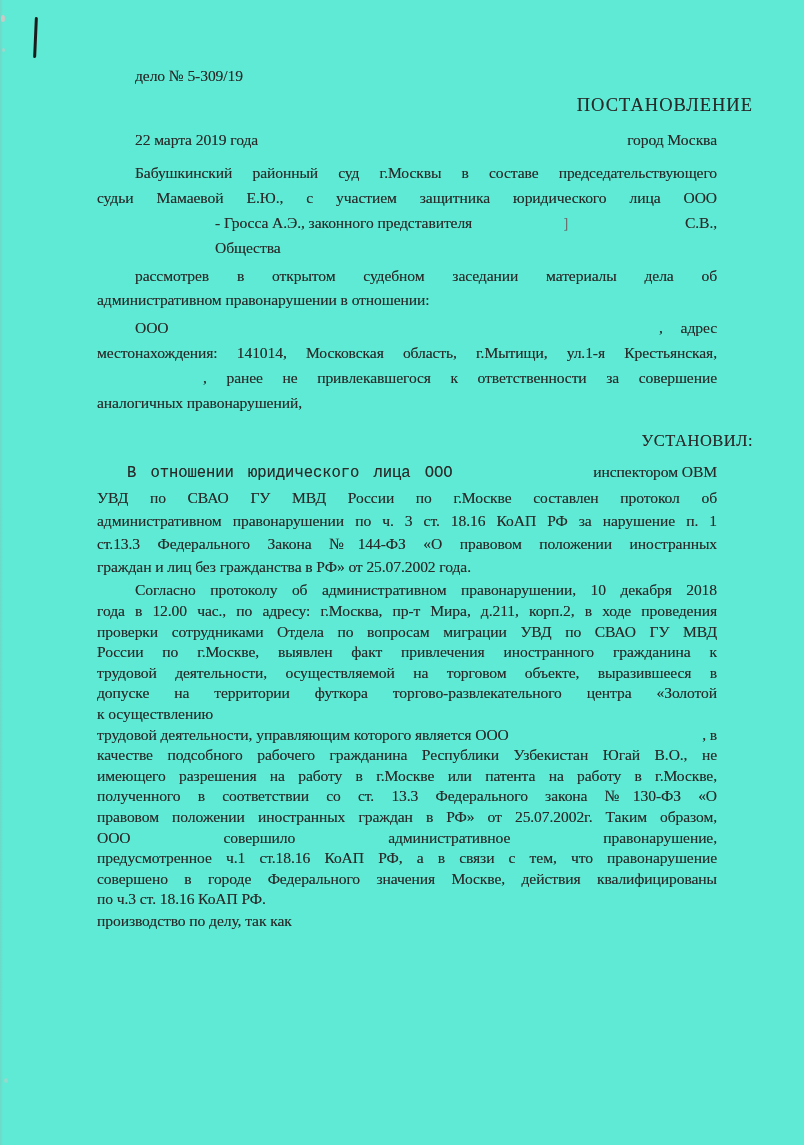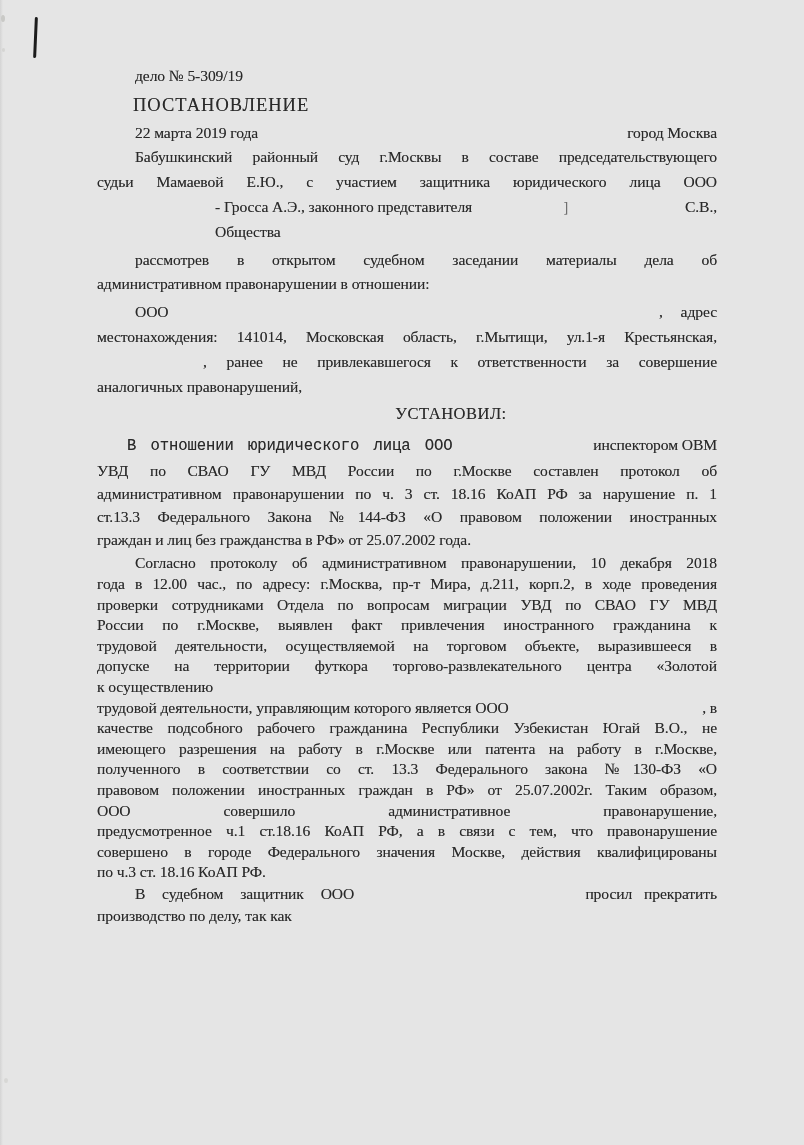--- a/index.html
+++ b/index.html
@@ -4,21 +4,21 @@
 <style>
   html,body { margin:0; padding:0; }
   body {
     width:804px; height:1145px;
     background:#ffffff;
     font-family:"Liberation Serif","DejaVu Serif",serif;
   }
   .page {
     position:relative;
     width:804px; height:1145px;
-    background:#e5e5e5;
+    background:#5eead4;
     overflow:hidden;
     color:#2a2a2a;
   }
   
   .page::before {
     content:""; position:absolute; left:0; top:0; bottom:0; width:3px;
     background:linear-gradient(to right, rgba(160,160,160,0.25), rgba(255,255,255,0));
   }
   .pen-mark {
     position:absolute; left:34px; top:17px;
@@ -38,40 +38,40 @@
     letter-spacing:-0.1px;
     text-shadow:0 0 0.5px rgba(30,30,30,0.45);
   }
   .line { position:relative; }
   .just { text-align:justify; text-align-last:justify; }
   .ind  { text-indent:38px; }
   .flexline { display:flex; justify-content:space-between; align-items:baseline; }
 
   .b-head  { line-height:24.8px; }
   .doc-title {
-    margin-top:4px; text-align:left; position:relative; left:36px;
+    margin-top:4px; text-align:right; position:relative; left:36px;
     font-size:18.5px; letter-spacing:1px; line-height:24.8px;
   }
-  .dateline { margin-top:3px; }
+  .dateline { margin-top:10px; }
   .dateline .date-seg { margin-left:38px; }
 
-  .p-court   { line-height:24.8px; }
+  .p-court   { margin-top:9px; line-height:24.8px; }
   .p-review  { margin-top:3px; line-height:24.8px; }
   .p-entity  { margin-top:3px; line-height:24.8px; }
 
   .gross-line { padding-left:118px; display:flex; align-items:baseline;gap:36px; }
   .gross-line .artifact { margin-left:6px; color:#6f6f6f; font-size:14px; }
   .gross-line .spacer { display:inline-block; width:48px; }
 
   .entity-first .seg-ooo { margin-left:38px; }
   .entity-first .seg-addr { word-spacing:14px; }
   .lead-gap { padding-left:106px; }
 
   .heading-ustanovil {
-    margin-top:4px; text-align:center; position:relative; left:44px;
+    margin-top:15px; text-align:right; position:relative; left:36px;
     font-size:16.5px; letter-spacing:0.5px; line-height:22px;
   }
 
   .p-facts1 { margin-top:8px; line-height:23.2px; }
   .facts1-first .seg-left { margin-left:30px; word-spacing:5px;font-family:Liberation Mono, monospace; }
 
   .p-facts2 { margin-top:2px; line-height:20.6px; }
   .p-hearing { margin-top:0px; line-height:22px; }
   .hearing-first .seg-left { margin-left:38px; word-spacing:13px; }
   .hearing-first .seg-right { word-spacing:8px; }
@@ -157,21 +157,17 @@
         <span>совершило</span>
         <span>административное</span>
         <span>правонарушение,</span>
       </div>
       <div class="line just">предусмотренное ч.1 ст.18.16 КоАП РФ, а в связи с тем, что правонарушение</div>
       <div class="line just">совершено в городе Федерального значения Москве, действия квалифицированы</div>
       <div class="line">по ч.3 ст. 18.16 КоАП РФ.</div>
     </div>
 
     <div class="p-hearing">
-      <div class="line flexline hearing-first">
-        <span class="seg-left">В судебном защитник ООО</span>
-        <span class="seg-right">просил прекратить</span>
-      </div>
       <div class="line">производство по делу, так как</div>
     </div>
 
   </div>
 </div>
 
 </body></html>

